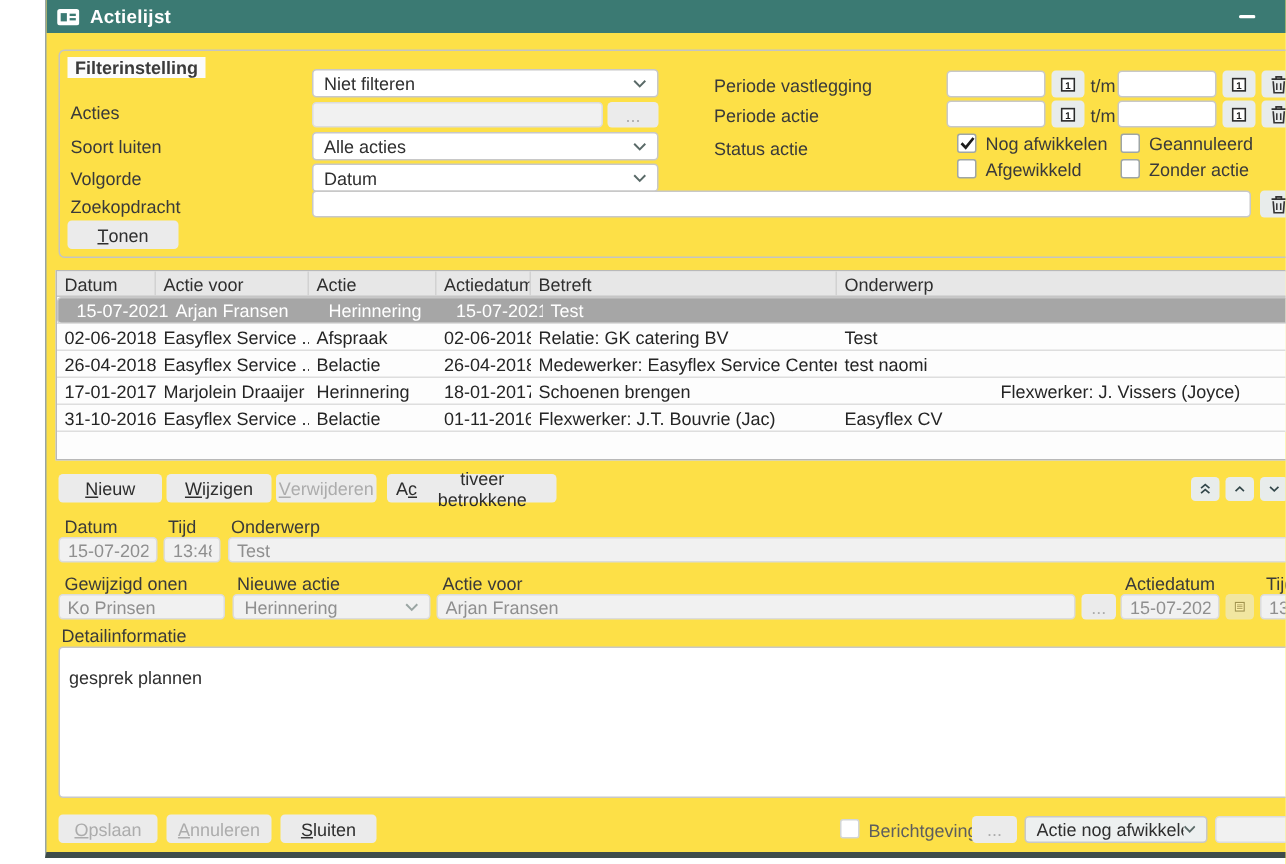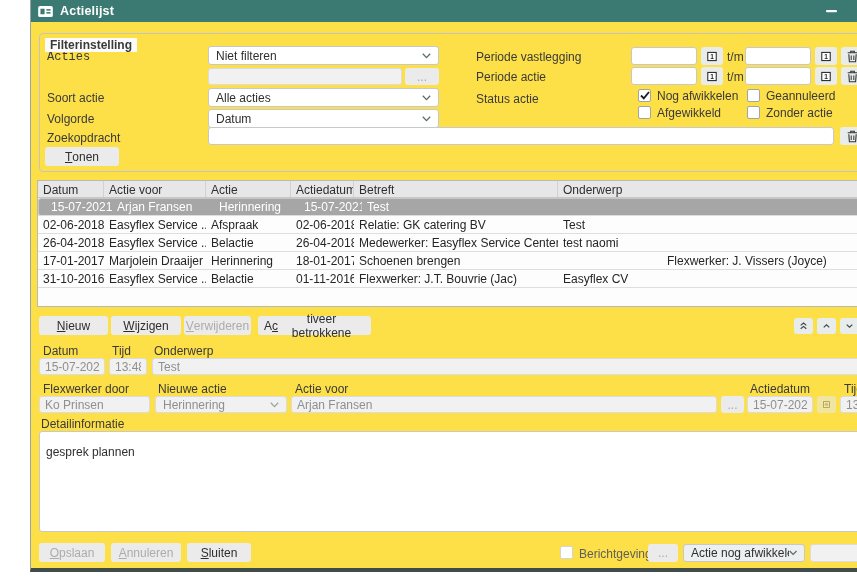--- a/index.html
+++ b/index.html
@@ -96,31 +96,31 @@
     <span class="tb-btn">
       <svg width="11" height="11" viewBox="0 0 11 11">
           <path d="M1.5 1.5 L9.5 9.5 M9.5 1.5 L1.5 9.5" stroke="#fff" stroke-width="2" stroke-linecap="round"></path>
         </svg>
     </span>
   </div>
 
   <div class="groupbox" style="left:8px; top:33px; width:826px; height:139px;"></div>
   <span class="legend" style="left:14px; top:38px;">Filterinstelling</span>
 
-  <span class="lbl" style="left:16px; top:51px;font-family:Liberation Mono, monospace;">Acties</span>
+  <span class="lbl" style="left:16px; top:69px;">Acties</span>
   <div class="sel" style="left:177px; top:46px; width:231px; height:19px;">
     <span class="val">Niet filteren</span>
     <svg width="9" height="6" viewBox="0 0 9 6">
         <polyline points="0.8,0.8 4.5,4.6 8.2,0.8" fill="none" stroke="#5A6A68" stroke-width="1.3"></polyline>
       </svg>
   </div>
   <input class="inp dis" readonly="" style="left: 177px; top: 68px; width: 194px; height: 17px;" value="">
   <button class="btn dis" style="left:374px; top:68px; width:34px; height:17px;">...</button>
 
-  <span class="lbl" style="left:16px; top:92px;">Soort actie</span>
+  <span class="lbl" style="left:16px; top:92px;">Soort luiten</span>
   <div class="sel" style="left:177px; top:88px; width:231px; height:19px;">
     <span class="val">Alle acties</span>
     <svg width="9" height="6" viewBox="0 0 9 6">
         <polyline points="0.8,0.8 4.5,4.6 8.2,0.8" fill="none" stroke="#5A6A68" stroke-width="1.3"></polyline>
       </svg>
   </div>
 
   <span class="lbl" style="left:16px; top:113px;">Volgorde</span>
   <div class="sel" style="left:177px; top:109px; width:231px; height:19px;">
     <span class="val">Datum</span>
@@ -316,21 +316,21 @@
       </svg>
   </button>
 
   <span class="lbl" style="left:12px; top:345px;">Datum</span>
   <span class="lbl" style="left:81px; top:345px;">Tijd</span>
   <span class="lbl" style="left:123px; top:345px;">Onderwerp</span>
   <input class="inp dis" readonly="" style="left: 8px; top: 358px; width: 66px; height: 17px;" value="15-07-2021">
   <input class="inp dis" readonly="" style="left: 78px; top: 358px; width: 38px; height: 17px;" value="13:48">
   <input class="inp dis" readonly="" style="left: 121px; top: 358px; width: 728px; height: 17px;" value="Test">
 
-  <span class="lbl" style="left:12px; top:383px;">Flexwerker door</span>
+  <span class="lbl" style="left:12px; top:383px;">Gewijzigd onen</span>
   <span class="lbl" style="left:127px; top:383px;">Nieuwe actie</span>
   <span class="lbl" style="left:264px; top:383px;">Actie voor</span>
   <span class="lbl" style="left:719px; top:383px;">Actiedatum</span>
   <span class="lbl" style="left:813px; top:383px;">Tijd</span>
 
   <input class="inp dis" readonly="" style="left: 8px; top: 396px; width: 111px; height: 17px;" value="Ko Prinsen">
   <div class="sel dis" style="left:124px; top:396px; width:132px; height:17px;">
     <span class="val">Herinnering</span>
     <svg width="9" height="6" viewBox="0 0 9 6">
         <polyline points="0.8,0.8 4.5,4.6 8.2,0.8" fill="none" stroke="#9aa5a3" stroke-width="1.3"></polyline>

